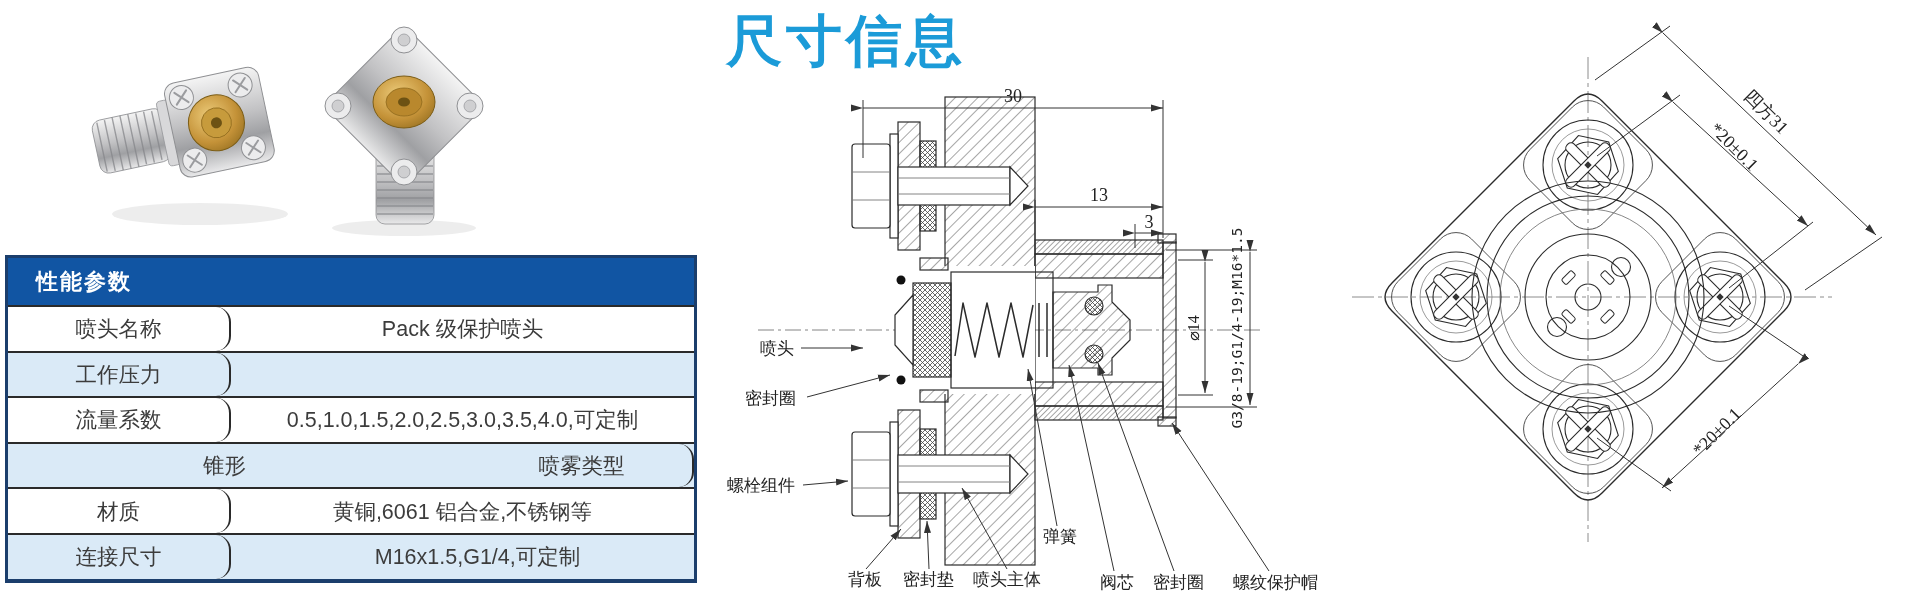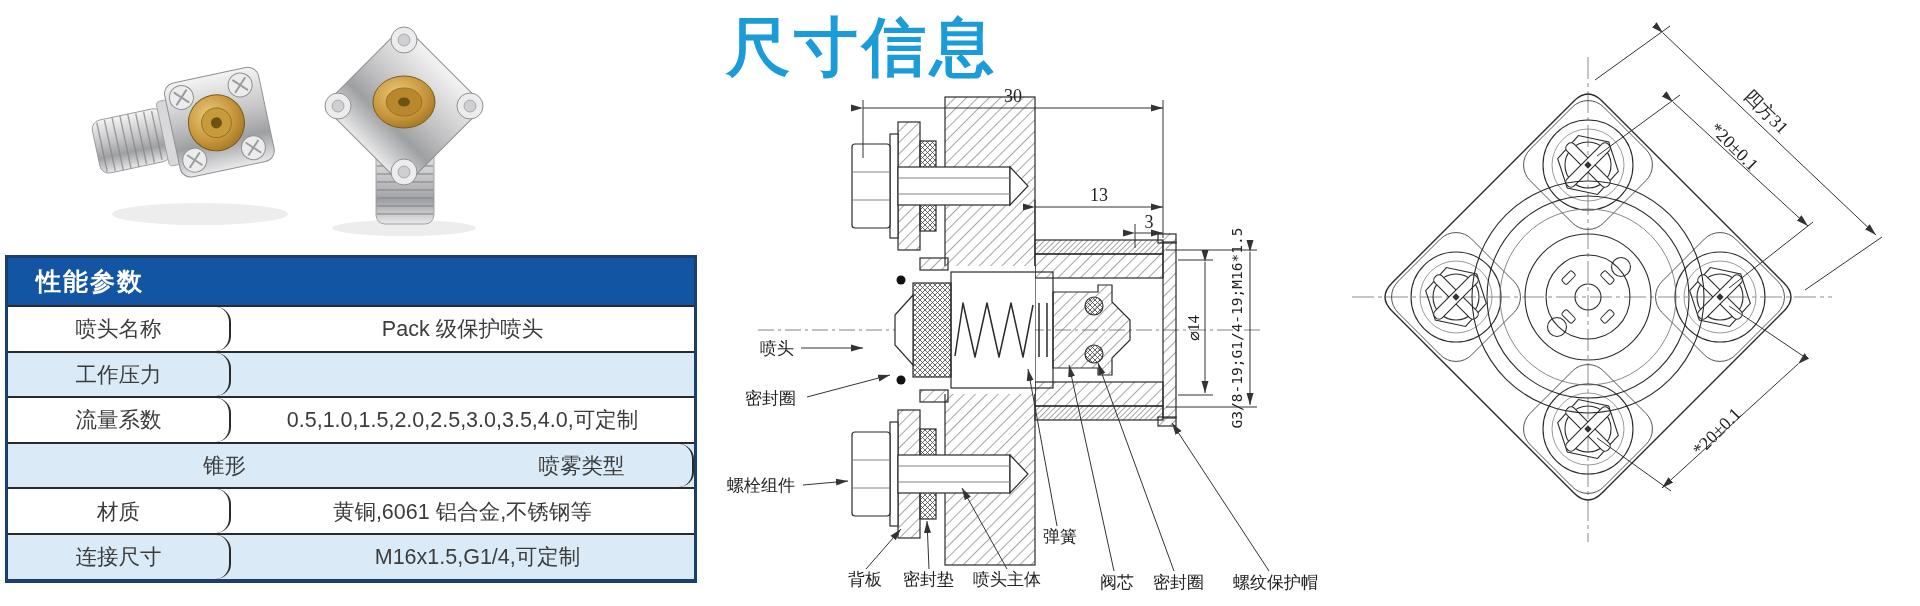--- a/index.html
+++ b/index.html
@@ -4,31 +4,31 @@
 <style>
   html,body{margin:0;padding:0;background:#fff;}
   .page{position:relative;width:1920px;height:606px;background:#ffffff;overflow:hidden;
         font-family:"Liberation Sans",sans-serif;}
   .page svg{position:absolute;}
 
   
   .spec-table{position:absolute;left:5px;top:255px;width:692px;
               border:3px solid #1b3e6c;border-bottom-width:4px;background:#fff;box-sizing:border-box;}
   .spec-header{height:47px;line-height:47px;background:#1155a3;color:#ffffff;
-               font-size:25px;font-weight:bold;padding-left:28px;letter-spacing:2px;}
+               font-size:22px;font-weight:bold;padding-left:28px;letter-spacing:2px;}
   .spec-row{display:flex;height:43.6px;border-top:2px solid #2a2a2a;align-items:stretch;}
   .spec-row.alt{background:#daeaf7;gap:30px;}
   .cell{display:flex;align-items:center;justify-content:center;
         font-size:21.5px;color:#3c3c3c;border-radius:15px;}
   .cell-label{width:223px;flex:0 0 223px;border-right:2px solid #2a2a2a;box-sizing:border-box;}
   .cell-value{flex:1;text-align:center;}
 
   
   .dim-title{position:absolute;left:726px;top:4px;margin:0;
-             font-size:64px;font-weight:800;color:#1b9bd8;letter-spacing:4px;
+             font-size:56px;font-weight:800;color:#1b9bd8;letter-spacing:4px;
              font-family:Liberation Serif, serif;}
 
   
   text{fill:#222;stroke:none;}
   .dimnum{font-family:"Liberation Serif",serif;font-size:18px;}
   .dimnum-s{font-family:"Liberation Serif",serif;font-size:16px;}
   .spec-thread{font-family:"DejaVu Sans Mono",monospace;font-size:14.5px;}
   .cnlabel{font-family:"Liberation Sans",sans-serif;font-size:17px;}
 </style>
 </head>

